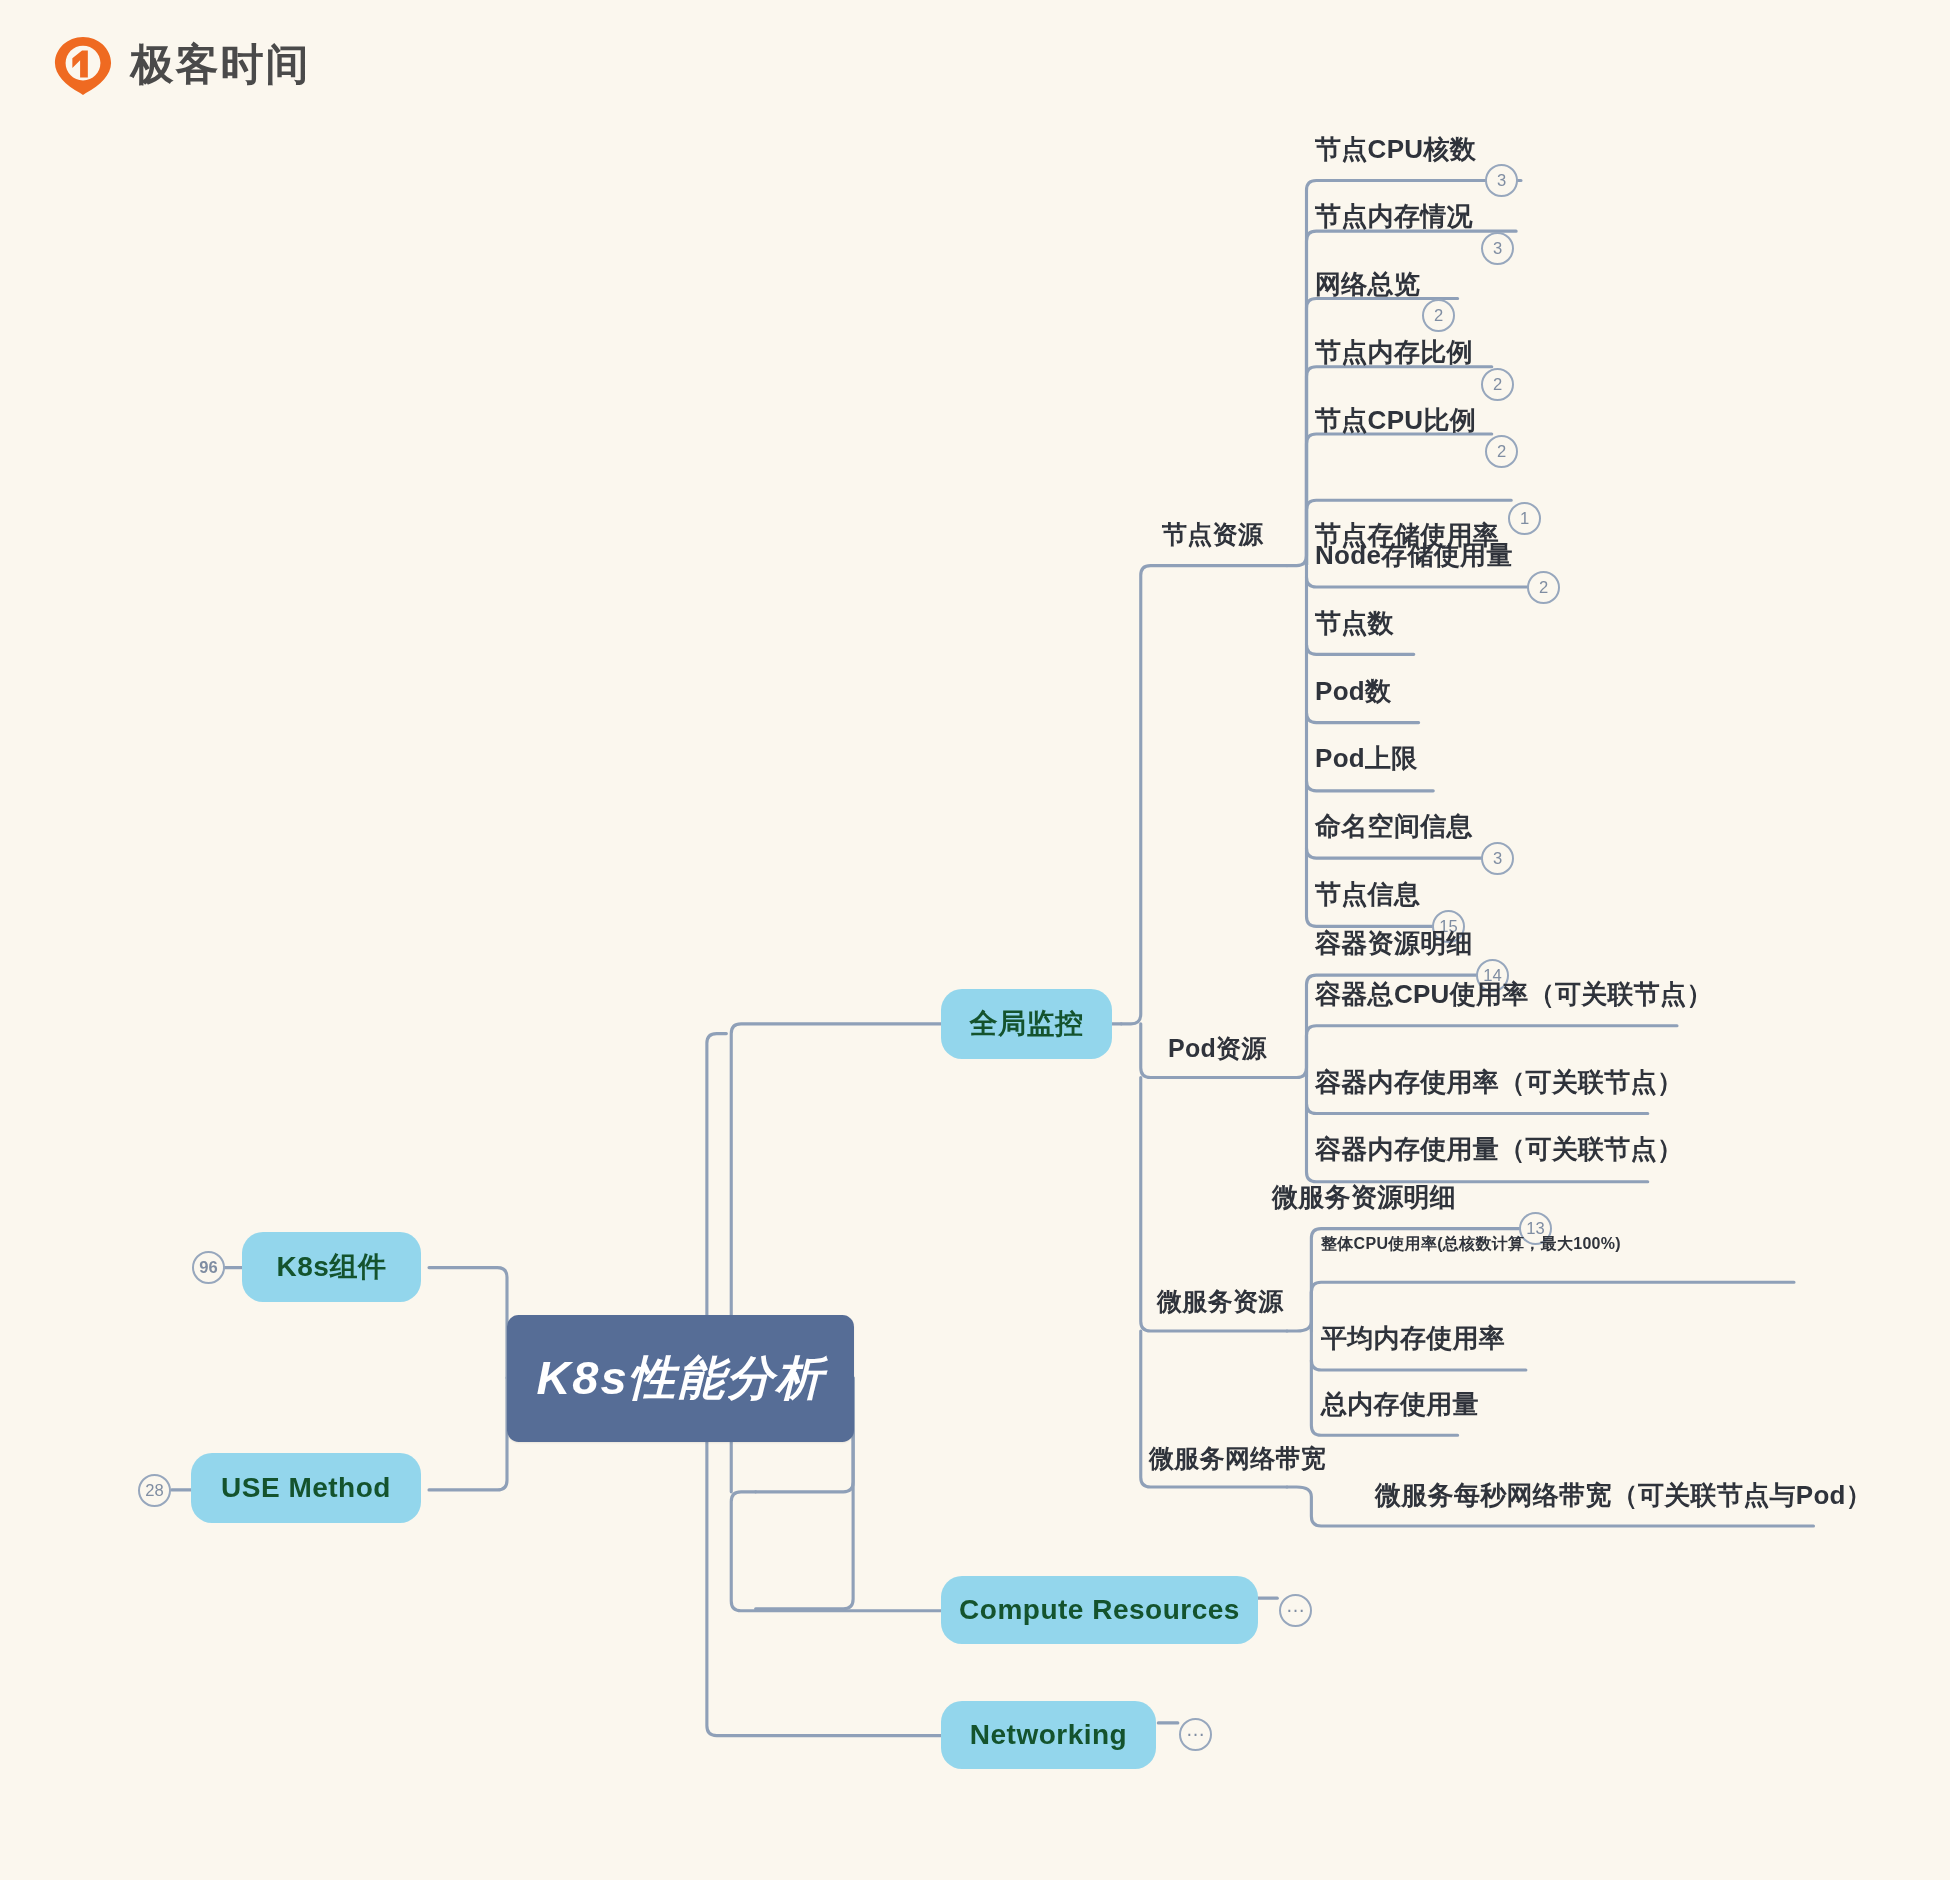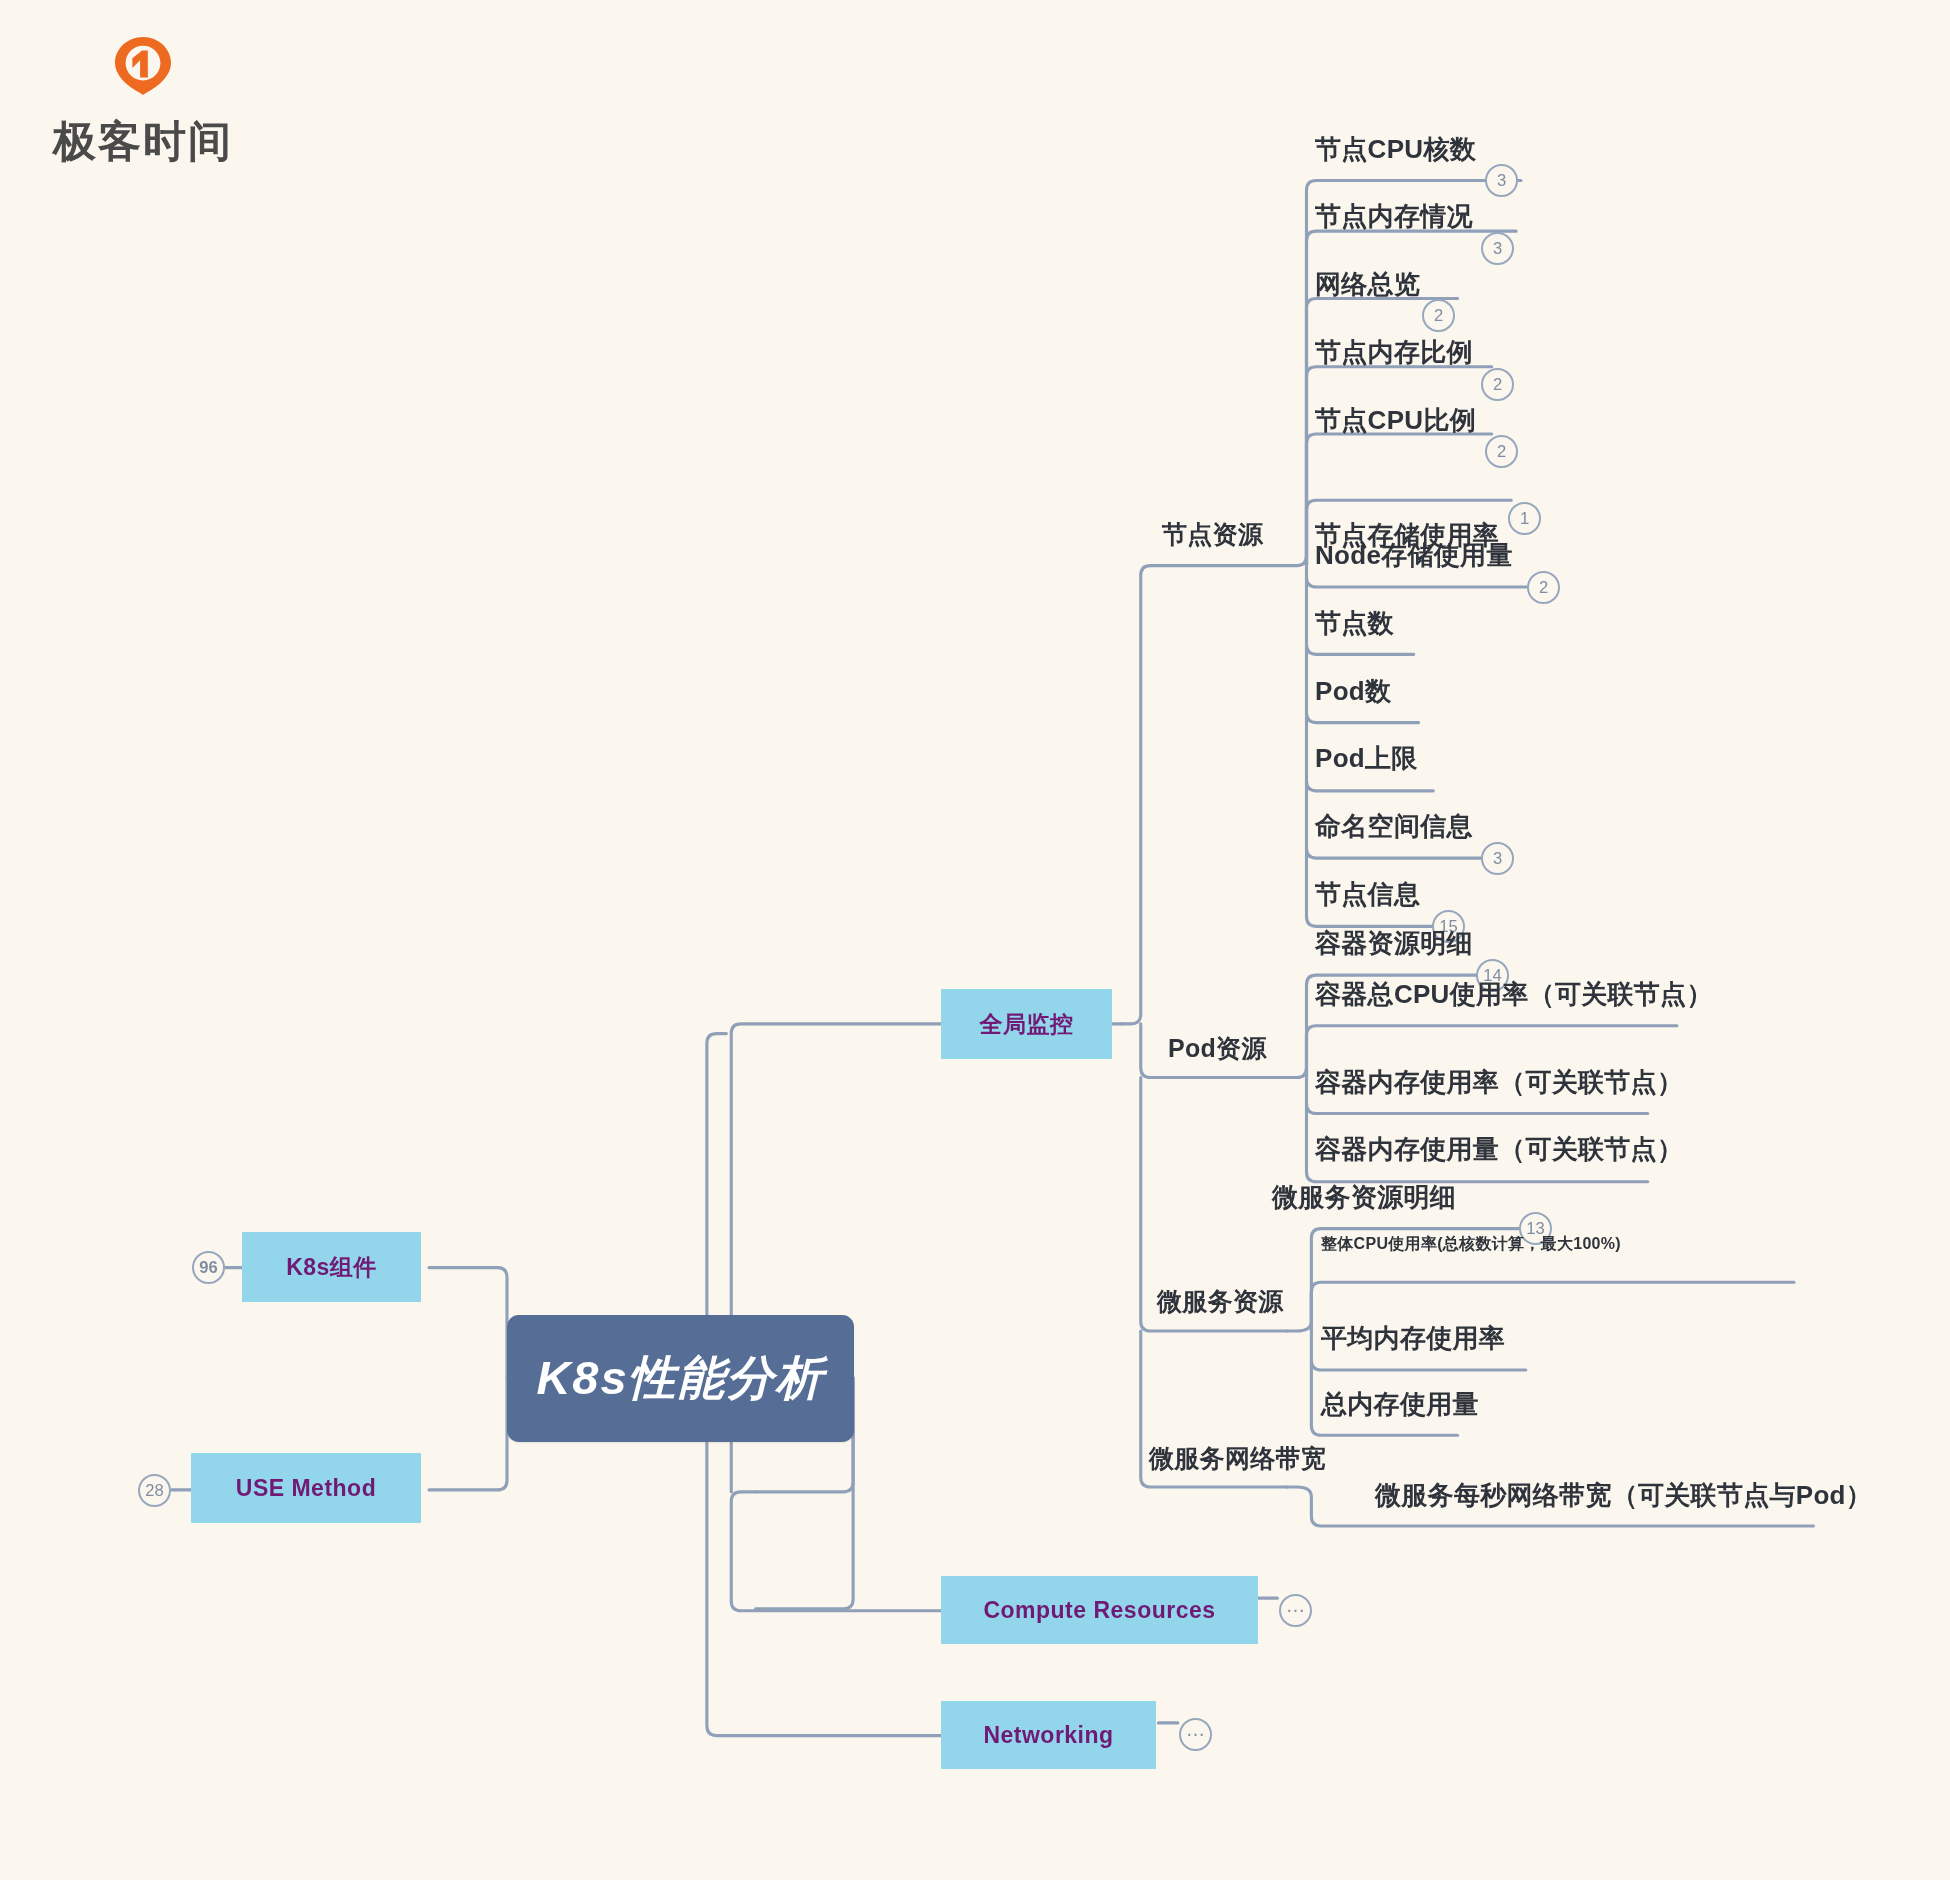--- a/index.html
+++ b/index.html
@@ -7,38 +7,38 @@
     width:1950px;height:1880px;
     background:#fbf7ee;
     font-family:"Liberation Sans","DejaVu Sans",sans-serif;
     position:relative;overflow:hidden;
     -webkit-font-smoothing:antialiased;
   }
   #canvas{position:absolute;inset:0;width:1950px;height:1880px;}
   svg#wires{position:absolute;left:0;top:0;width:1950px;height:1880px;pointer-events:none;}
 
   
-  .logo{position:absolute;left:53px;top:35px;display:flex;align-items:center;gap:17.6px;flex-direction:column;}
+  .logo{position:absolute;left:53px;top:35px;display:flex;align-items:center;gap:17.6px;}
   .logo-mark{width:60px;height:60px;position:relative;}
   .logo-text{font-size:43px;color:#4a4a4a;font-weight:600;letter-spacing:2px;
              font-family:"DejaVu Sans","Liberation Sans",sans-serif;}
 
   
   .node{position:absolute;display:flex;align-items:center;justify-content:center;
         box-sizing:border-box;white-space:nowrap;}
 
   .root-node{
     background:#566d96;color:#ffffff;border-radius:11.7px;
     font-size:47px;font-weight:700;letter-spacing:2px;
     box-shadow:0 1px 2px rgba(0,0,0,.08);
     font-style:italic;
   }
   .lvl1-node{
-    background:#93d6ec;color:#701a75;border-radius:1px;
-    font-size:23px;font-weight:700;letter-spacing:0.5px;
+    background:#93d6ec;color:#14532d;border-radius:21px;
+    font-size:28px;font-weight:700;letter-spacing:0.5px;
   }
   .leaf{
     color:#2f333b;font-size:26px;font-weight:700;
     background:transparent;letter-spacing:0.3px;
     justify-content:flex-start;
     text-align:right;
   }
   .leaf.small{font-size:16px;}
   .cat{
     color:#2f333b;font-size:25px;font-weight:700;background:transparent;

